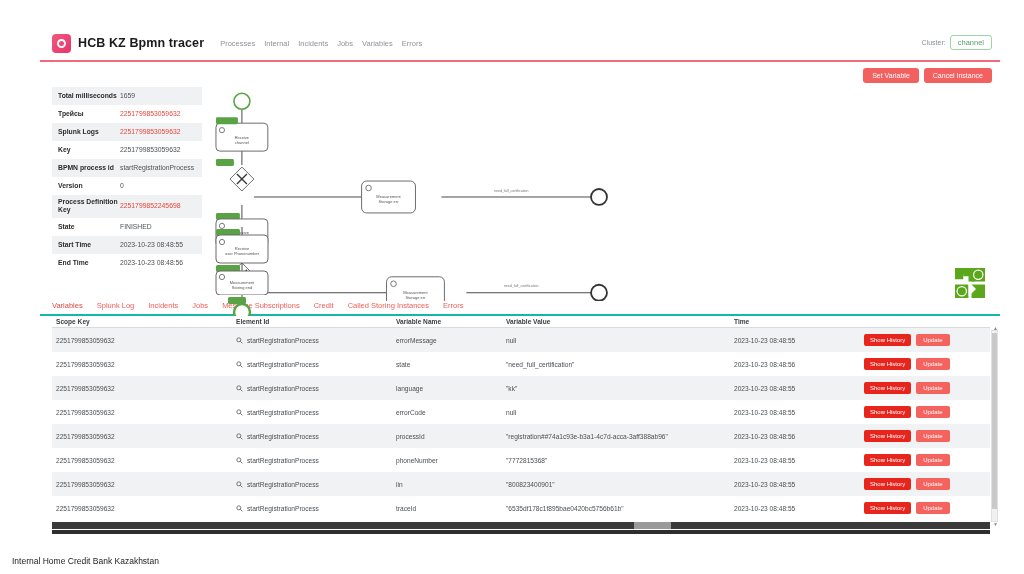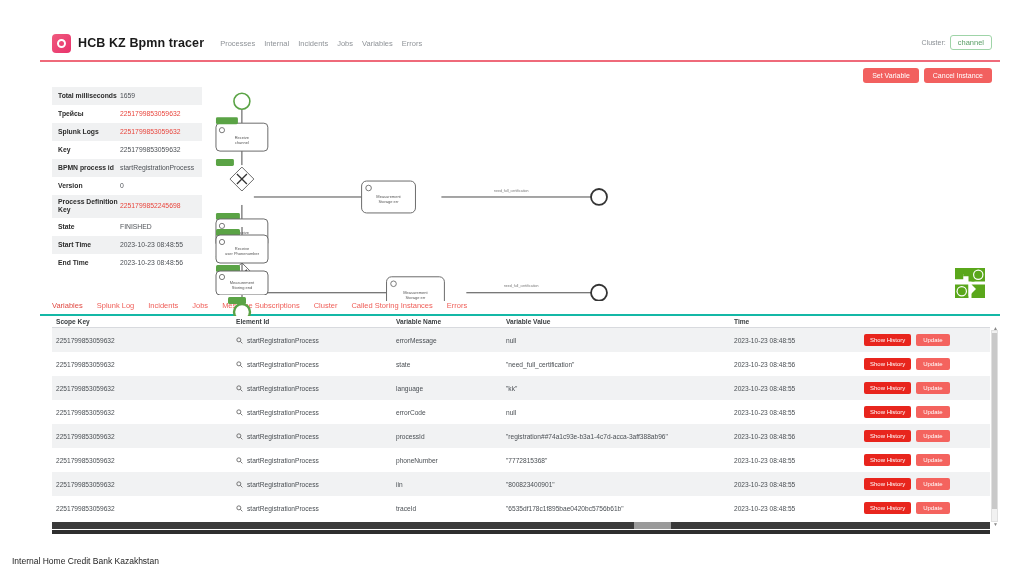--- a/index.html
+++ b/index.html
@@ -277,21 +277,21 @@
       </svg>
     </div>
   </div>
 
   <div class="tabs">
     <div class="tab active">Variables</div>
     <div class="tab">Splunk Log</div>
     <div class="tab">Incidents</div>
     <div class="tab">Jobs</div>
     <div class="tab">Message Subscriptions</div>
-    <div class="tab">Cluster</div>
+    <div class="tab">Credit</div>
     <div class="tab">Called Storing Instances</div>
     <div class="tab">Errors</div>
   </div>
 
   <div class="table-area">
     <table class="tbl">
       <thead>
         <tr>
           <th class="c-scope">Scope Key</th>
           <th class="c-elem">Element Id</th>

